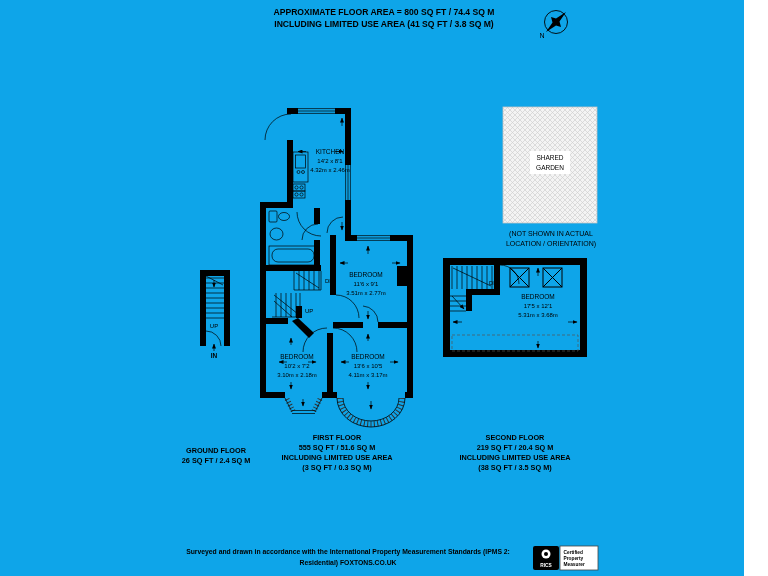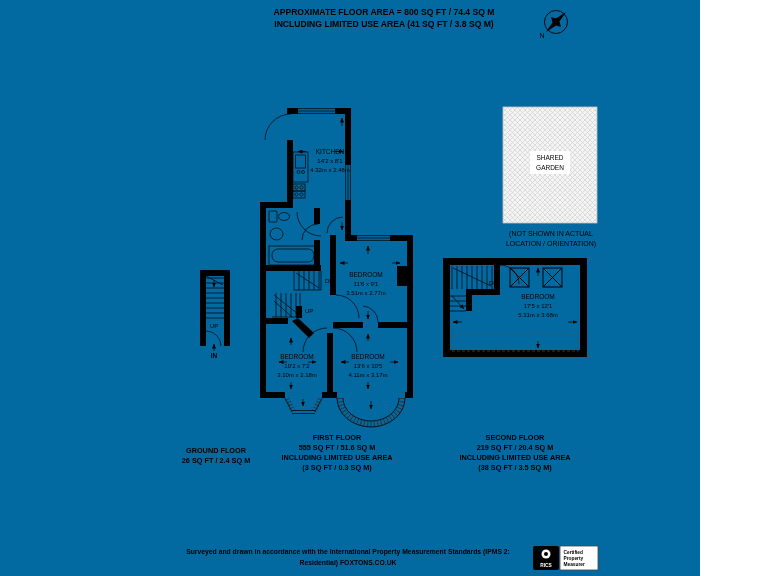--- a/index.html
+++ b/index.html
@@ -1,17 +1,17 @@
 <!DOCTYPE html>
 <html><head>
 <meta charset="utf-8">
 <style>
   html,body{margin:0;padding:0;background:#fff;}
-  .page{position:relative;width:700px;height:576px;background:#0369a1;overflow:hidden;
-        font-family:"Liberation Sans", sans-serif;}
+  .page{position:relative;width:700px;height:576px;background:#0ea5e9;overflow:hidden;
+        font-family:"Liberation Sans", sans-serif;padding-left:44px;}
   svg{position:absolute;left:0;top:0;}
   svg text{fill:#000;font-family:"Liberation Sans", sans-serif;}
   .t-b{font-weight:bold;}
 </style>
 </head>
 <body>
 
 <div class="page">
 <svg width="768" height="576" viewBox="0 0 768 576">
   <defs>

